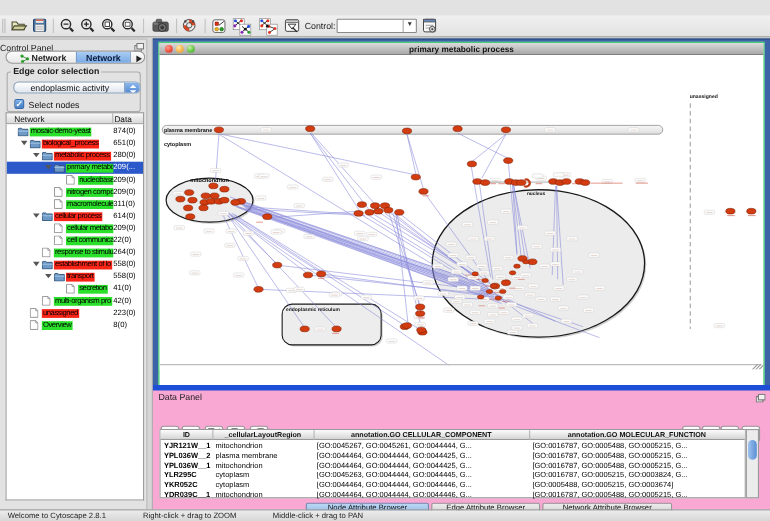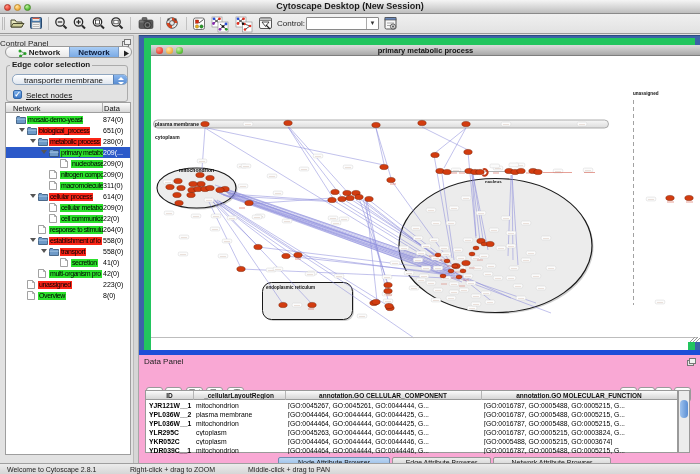--- a/index.html
+++ b/index.html
@@ -25,36 +25,36 @@
 
 #tabs{position:absolute;left:5px;top:10px;width:127px;height:12px;border:1px solid #9a9a9a;border-radius:6px;background:linear-gradient(#fdfdfd,#e8e8e8);overflow:hidden;}
 .tab{position:absolute;top:0;height:12px;font-size:8px;font-weight:bold;color:#222;text-align:center;line-height:11px;}
 
 #gbox{position:absolute;left:6px;top:29px;width:122px;height:37px;border:1px solid #ababab;border-radius:3px;}
 #gboxlbl{position:absolute;left:10px;top:24px;background:#e2e2e2;padding:0 2px;font-size:8px;font-weight:bold;color:#1a1a1a;}
 #combo{position:absolute;left:12px;top:38px;width:116px;height:11px;border:1px solid #8fa6c0;border-radius:5px;background:linear-gradient(#ffffff,#dfe6ef);overflow:hidden;}
 #combo .txt{position:absolute;left:0;top:1px;width:101px;text-align:center;font-size:8px;color:#111;}
 #combo .btn{position:absolute;right:0;top:0;width:14px;height:11px;background:linear-gradient(#8cb8ee,#4c82cc);border-left:1px solid #5580b8;}
 #check{position:absolute;left:13px;top:54px;width:9px;height:9px;border-radius:2px;background:linear-gradient(#7fb2ec,#3e79c6);border:1px solid #3568a8;color:#fff;font-size:8px;line-height:8px;text-align:center;font-weight:bold;}
-#checklbl{position:absolute;left:26px;top:55px;font-size:8px;color:#111;text-decoration:underline;}
+#checklbl{position:absolute;left:26px;top:55px;font-size:8px;color:#111;}
 
 #nethead{position:absolute;left:5px;top:66px;width:126px;height:11px;background:linear-gradient(#fafafa,#d8d8d8);border:1px solid #9e9e9e;font-size:7.5px;color:#111;}
 #nethead .c1{position:absolute;left:7px;top:1px;}
 #nethead .c2{position:absolute;left:98px;top:1px;}
 #nethead .div{position:absolute;left:96px;top:0;width:1px;height:10px;background:#b0b0b0;}
 #tree{position:absolute;left:5px;top:77px;width:126px;height:342px;background:#fff;border:1px solid #9e9e9e;border-top:none;overflow:hidden;}
 .trow{position:absolute;left:0;width:124px;height:11px;font-size:7px;line-height:11px;white-space:nowrap;letter-spacing:-0.4px;}
 .trow .lbl{position:absolute;top:1.5px;height:8.5px;line-height:8.5px;padding:0 1px;color:#000;}
 .trow .cnt{position:absolute;left:97px;top:0;color:#000;letter-spacing:0;}
 .grn{background:#2be02b;}
 .red{background:#fb2517;}
 .arw{position:absolute;top:3px;width:0;height:0;border-left:3px solid transparent;border-right:3px solid transparent;border-top:4px solid #555;}
 
 #desktop{position:absolute;left:139px;top:35px;width:561px;height:315px;background:#3c63a8;border-top:1px solid #2a4a80;}
-#frame{position:absolute;left:5px;top:2px;width:551px;height:364px;background:#fff;border:7px solid #22c55e;}
+#frame{position:absolute;left:5px;top:2px;width:551px;height:364px;background:#fff;border:1px solid #22c55e;}
 #ftitle{position:absolute;left:0;top:0;width:549px;height:11px;background:linear-gradient(#dcdcdc,#a8a8a8);border-bottom:1px solid #7e7e7e;}
 #ftitle .t{position:absolute;left:0;top:1px;width:100%;text-align:center;font-size:7.5px;font-weight:bold;color:#111;}
 .flight{position:absolute;top:2px;width:6.5px;height:6.5px;border-radius:50%;}
 
 .bgwin{position:absolute;background:linear-gradient(#ffffff,#d2d2d2);height:13px;top:301px;}
 
 #datapanel{position:absolute;left:139px;top:350px;width:561px;height:113px;background:#f9a8d4;border-top:5px solid #1d4ed8;}
 #dphead{position:absolute;left:5px;top:2px;font-size:8px;color:#222;}
 .dbtn{position:absolute;top:32px;width:17px;height:15px;background:linear-gradient(#ffffff,#e3e3e3);border:1px solid #9a9a9a;border-radius:3px;}
 #dtable{position:absolute;left:6px;top:35px;width:533px;height:63px;background:#fff;border:1px solid #9a9a9a;}
@@ -69,26 +69,20 @@
 .btab{position:absolute;top:102px;height:10px;border:1px solid #989898;border-radius:2px;background:linear-gradient(#ececec,#d2d2d2);font-size:7px;color:#111;text-align:center;line-height:9px;}
 .btab.sel{background:linear-gradient(#bcd6f2,#96bde8);border-color:#6f8cb0;}
 
 #status{position:absolute;left:0;top:463px;width:700px;height:11px;background:linear-gradient(#ececec,#d6d6d6);border-top:1px solid #9f9f9f;font-size:7px;color:#222;}
 #status span{position:absolute;top:1.5px;}
 </style>
 </head>
 <body>
 <div id="page">
 
-<div id="titlebar">
-  <div class="light" style="left:4px;background:radial-gradient(circle at 35% 30%,#ff9a8a,#ee4b3b 60%,#c33);border:0.5px solid #b03a2c;"></div>
-  <div class="light" style="left:14px;background:radial-gradient(circle at 35% 30%,#ffe9a8,#f6b348 60%,#d9962e);border:0.5px solid #c08c2c;"></div>
-  <div class="light" style="left:24px;background:radial-gradient(circle at 35% 30%,#c8f0a8,#5fc43e 60%,#3f9a28);border:0.5px solid #4a8f2c;"></div>
-  <div class="t">Cytoscape Desktop (New Session)</div>
-</div>
 
 <div id="toolbar">
 <svg class="abs" style="left:0;top:0" width="700" height="19" viewBox="0 0 700 19">
   <line x1="2.5" y1="3" x2="2.5" y2="16" stroke="#bbb"></line>
   <line x1="4.5" y1="3" x2="4.5" y2="16" stroke="#bbb"></line>
 
   <g stroke="#4a4a30" stroke-width="1" fill="#d9d9a8">
     <path d="M11 13 L11 6 L15 6 L16.5 8 L22 8 L22 13 Z" fill="#e8e8c0"></path>
     <path d="M11 13 L13 9.5 L24 9.5 L21.5 13 Z" fill="#cfcf9a"></path>
   </g>
@@ -230,21 +224,21 @@
     <div class="tab" style="left:63px;width:50px;background:linear-gradient(#a9cdf5,#70a3e2);border-left:1px solid #7a9cc8;border-right:1px solid #7a9cc8;color:#0a1a3a;">Network</div>
     <div class="tab" style="left:113px;width:14px;">
       <svg class="abs" style="left:4px;top:3px" width="7" height="7">
             <path d="M1 0.5 L6 3.5 L1 6.5 Z" fill="#222"></path>
           </svg>
     </div>
   </div>
   <div id="gbox"></div>
   <div id="gboxlbl">Edge color selection</div>
   <div id="combo">
-    <div class="txt">transporter membrane</div>
+    <div class="txt">endoplasmic activity</div>
     <div class="btn">
       <svg class="abs" style="left:3px;top:1.5px" width="8" height="8">
             <path d="M4 0 L7 3 L1 3 Z" fill="#fff"></path>
             <path d="M4 8 L7 5 L1 5 Z" fill="#fff"></path>
           </svg>
     </div>
   </div>
   <div id="check">✓</div>
   <div id="checklbl">Select nodes</div>
   <div id="nethead">

